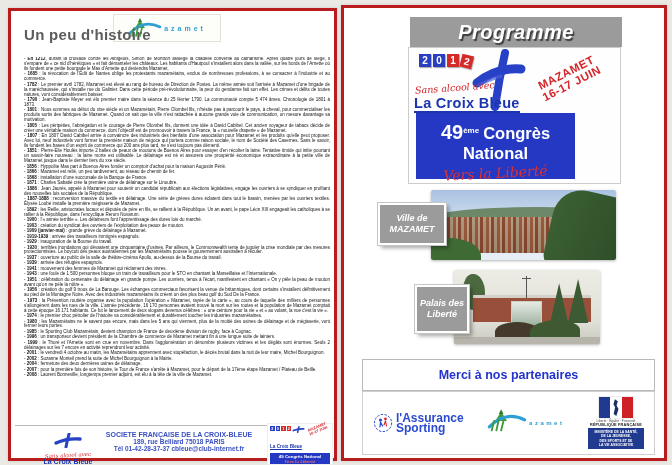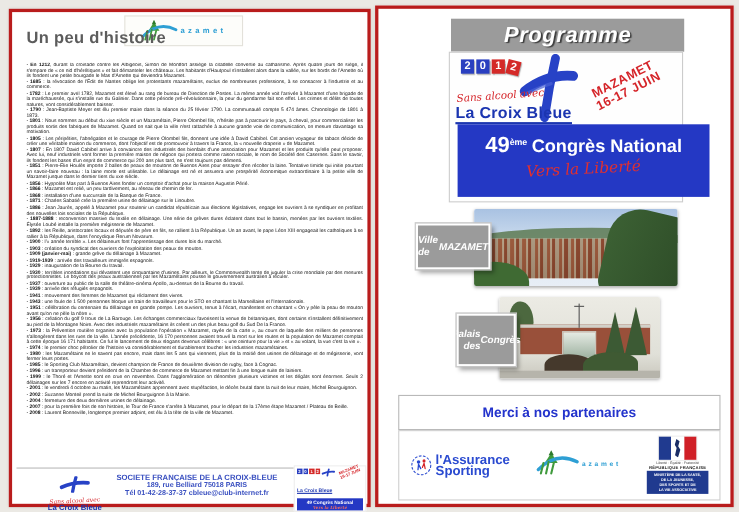--- a/index.html
+++ b/index.html
@@ -46,29 +46,29 @@
   .poster { position:absolute; left:64px; top:39px; width:213px; height:137px; background:#fefefe; border:1px solid #cccccc; }
   .digits { position:absolute; left:10px; top:6px; display:flex; gap:2px; }
   .d { width:12px; height:13px; color:#fff; font-weight:bold; font-size:10px; display:flex; align-items:center; justify-content:center; box-shadow:1px 1px 1px rgba(0,0,0,.3); }
   .d-blue { background:#2a3fc0; }
   .d-red { background:#d42a28; }
   .d-tilt { transform:rotate(14deg) translateY(1px); }
   .cross-wrap { position:absolute; left:62px; top:1px; }
   .poster-tag { position:absolute; left:6px; top:34px; color:#d5252a; font-size:9.5px; font-style:italic; font-family:"DejaVu Serif",serif; transform:rotate(-4deg); white-space:nowrap; }
   .poster-org { position:absolute; left:5px; top:47px; color:#1b35b0; font-size:14.5px; font-weight:bold; border-bottom:2px solid #1b35b0; letter-spacing:.3px; white-space:nowrap; }
   .ribbon { position:absolute; left:128px; top:18px; transform:rotate(-27deg); color:#d5252a; font-weight:bold; font-size:11.5px; text-align:center; line-height:12px; letter-spacing:.5px; white-space:nowrap; }
-  .bluebox { position:absolute; left:7px; top:65px; width:229px; height:66px; background:#2438c4; color:#fff; text-align:center; }
+  .bluebox { position:absolute; left:7px; top:65px; width:159px; height:66px; background:#2438c4; color:#fff; text-align:center; }
   .bb-line1 { margin-top:8px; font-weight:bold; }
   .bb-num { font-size:20px; }
   .bb-sup { font-size:8px; vertical-align:super; margin-right:4px; }
   .bb-title { font-size:16.5px; }
   .bb-motto { color:#e03030; font-size:14px; font-style:italic; font-family:"DejaVu Serif",serif; transform:rotate(-3deg); margin-top:2px; }
 
   .gray-label { position:absolute; background:#9b9b9b; color:#fff; font-style:italic; font-weight:bold; font-size:9px;
-    display:flex; flex-direction:row; align-items:center; justify-content:center; line-height:11px;
+    display:flex; flex-direction:column; align-items:center; justify-content:center; line-height:11px;
     border:2px solid #fff; outline:1px solid #c6c6c6; box-shadow:3px 3px 4px rgba(0,0,0,.35); z-index:3; }
   .label-ville { left:34px; top:195px; width:68px; height:42px; }
   .label-palais { left:71px; top:277px; width:54px; height:48px;text-align:right; }
 
   .photo { position:absolute; overflow:hidden; border-radius:2px; box-shadow:0 1px 3px rgba(0,0,0,.3); z-index:2; }
   .photo-pan { left:87px; top:182px; width:185px; height:70px; }
   .pan-sky { position:absolute; inset:0; background:linear-gradient(#a9c2e2,#dde9f4 60%,#e8eef6); }
   .pan-hills { position:absolute; left:-5%; right:-5%; top:24%; height:20%; background:#5d7a52; border-radius:60% 45% 0 0 / 100% 90% 0 0; opacity:.85; }
   .pan-town { position:absolute; left:0; right:14%; top:38%; height:52%;
     background:repeating-linear-gradient(90deg,#c4795a 0 3px,#e6d8c7 3px 5px,#b06247 5px 8px,#d9cdbd 8px 11px),linear-gradient(#cabfae,#b9a896); background-blend-mode:multiply; }
@@ -247,21 +247,21 @@
   <div class="photo photo-pan">
     <div class="pan-sky"></div>
     <div class="pan-hills"></div>
     <div class="pan-town"></div>
     <div class="pan-forest"></div>
     <div class="pan-bush"></div>
   </div>
 
   <div class="gray-label label-palais">
     <span>Palais des</span>
-    <span>Congrès</span>
+    <span>Liberté</span>
   </div>
   <div class="photo photo-palais">
     <div class="pal-sky"></div>
     <div class="pal-tree-l"></div>
     <div class="pal-build"></div>
     <div class="pal-glass"></div>
     <div class="pal-lamp"></div>
     <div class="conifer con1"></div>
     <div class="conifer con2"></div>
     <div class="pal-bush1"></div>

